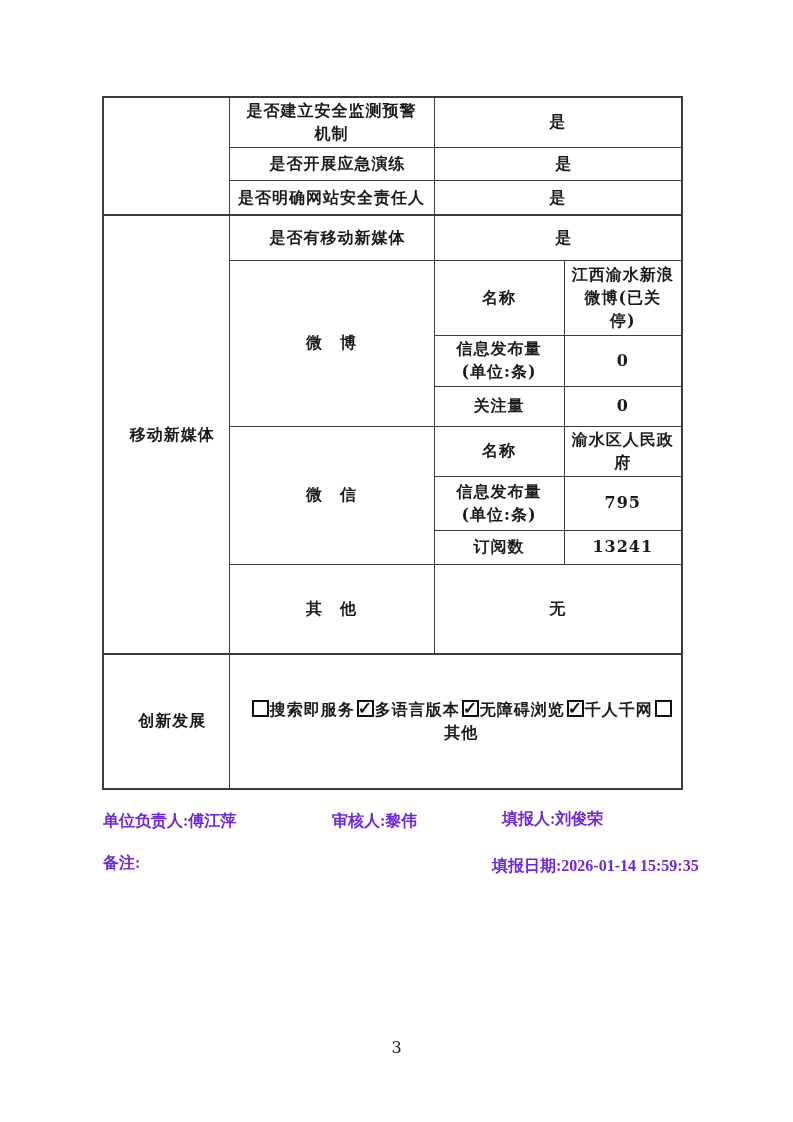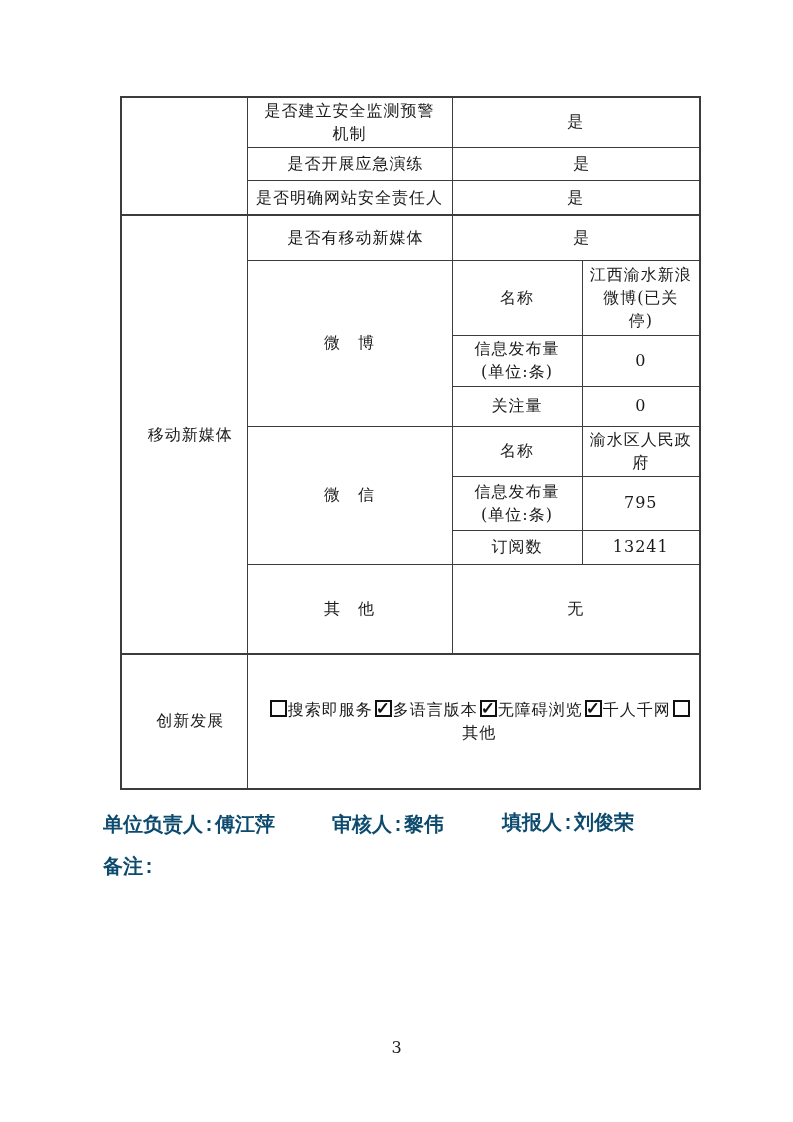--- a/index.html
+++ b/index.html
@@ -5,25 +5,26 @@
   html,body{margin:0;padding:0;background:#e8e8e8;}
   .page{
     position:relative;
     width:793px;height:1122px;
     background:#ffffff;
     font-family:"DejaVu Serif","Liberation Serif",serif;
     color:#1a1a1a;
     overflow:hidden;
   }
   table.report{
-    position:absolute;left:120px;top:96px;
+    position:absolute;left:102px;top:96px;
     width:579px;
     border-collapse:collapse;
     table-layout:fixed;
     border:2px solid #3c3c3c;
+    font-weight:bold;
   }
   table.report td{
     border:1px solid #3c3c3c;
     text-align:center;
     vertical-align:middle;
     font-size:16px;
     line-height:1.42;
     padding:2px 4px;
     white-space:pre-line;
     letter-spacing:1px;
@@ -54,25 +55,25 @@
   .cbx[data-checked="true"]::after{
     content:"✓";
     position:absolute;
     top:-6px;left:-1px;
     font-size:17px;
     font-weight:bold;
     color:#101010;
   }
   .footer-item{
     position:absolute;
-    font-family:Liberation Mono, monospace;
+    font-family:Liberation Serif, serif;
     font-weight:700;
-    font-size:20px;
+    font-size:16px;
     white-space:nowrap;
-    color:#0c4a6e;
+    color:#6d28d9;
   }
   .page-num{
     position:absolute;
     left:0;right:0;top:1038px;
     text-align:center;
     font-size:16px;
     font-weight:400;
     color:#1a1a1a;
   }
 </style>
@@ -147,17 +148,18 @@
       <td>创新发展</td>
       <td colspan="3" class="cbx-cell"><span class="cbx" data-checked="false"></span><span>搜索即服务</span><span class="cbx" data-checked="true"></span><span>多语言版本</span><span class="cbx" data-checked="true"></span><span>无障碍浏览</span><span class="cbx" data-checked="true"></span><span>千人千网</span><span class="cbx" data-checked="false"></span><span>其他</span></td>
     </tr>
   </tbody>
     </table>
 
   <div class="footer-item" style="left:103px;top:811px"><span>单位负责人:</span><span>傅江萍</span></div>
   <div class="footer-item" style="left:332px;top:811px"><span>审核人:</span><span>黎伟</span></div>
   <div class="footer-item" style="left:502px;top:809px"><span>填报人:</span><span>刘俊荣</span></div>
 
+  <div class="footer-item" style="left:492px;top:856px"><span>填报日期:</span><span>2026-01-14 15:59:35</span></div>
 
   <div class="footer-item" style="left:103px;top:853px"><span>备注:</span></div>
 
   <div class="page-num">3</div>
 </div>
 
 </body></html>

